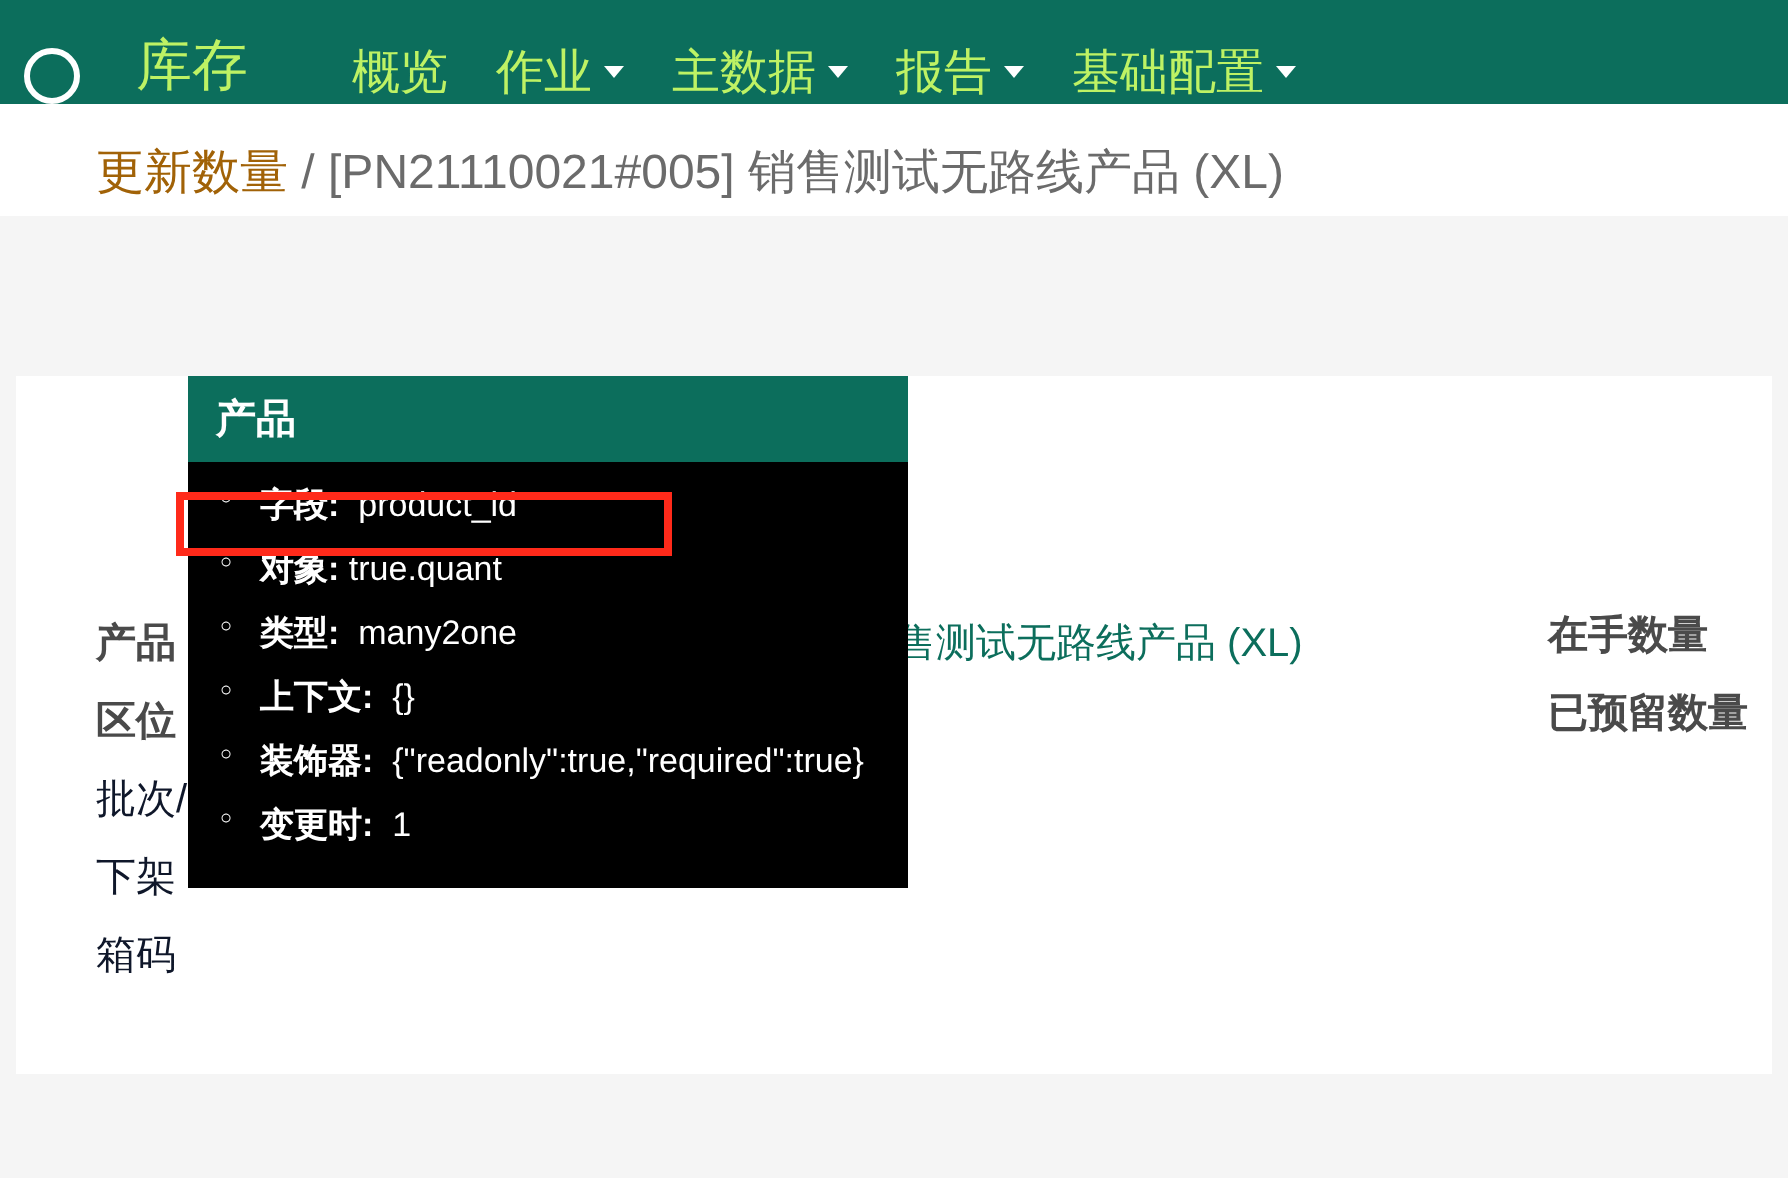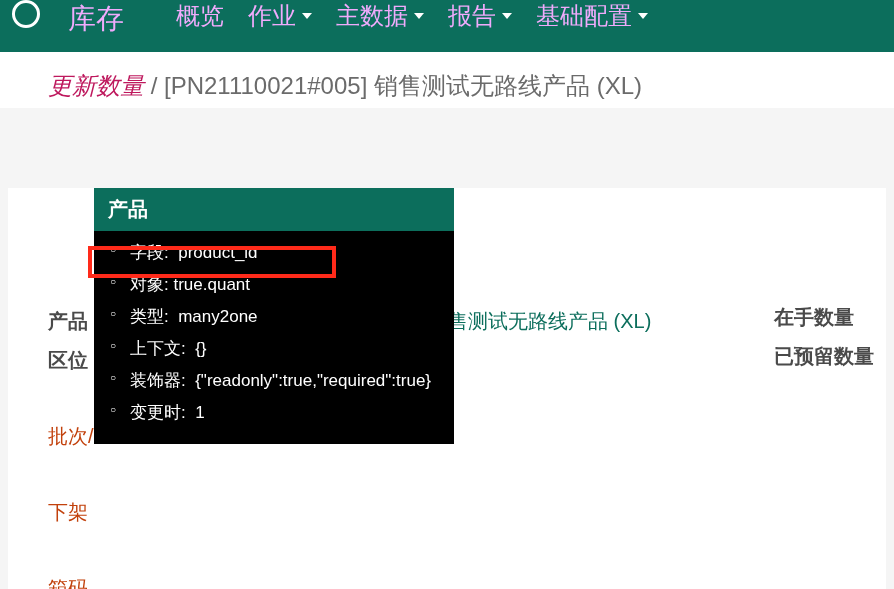--- a/index.html
+++ b/index.html
@@ -1,39 +1,39 @@
 <!DOCTYPE html>
 <html><head>
 <meta charset="utf-8">
 <style>
   * { box-sizing: border-box; margin: 0; padding: 0; }
   html, body { width: 894px; height: 589px; font-family: -apple-system, "Helvetica Neue", Arial, "PingFang SC", "Microsoft YaHei", sans-serif; background: #f5f5f5; overflow: hidden; }
-  .navbar { background: #0c6e5c; height: 52px; display: flex; align-items: flex-start; padding: 0 12px; color: #f0abfc; }
+  .navbar { background: #0c6e5c; height: 52px; display: flex; align-items: flex-end; padding: 0 12px; color: #bef264; }
   .logo-icon { width: 28px; height: 28px; border: 3px solid #fff; border-radius: 50%; margin-right: 28px; }
   .brand { font-size: 28px; margin-right: 40px; font-weight: 400; }
   .nav-item { font-size: 24px; padding: 0 12px; display: flex; align-items: center; cursor: pointer; }
   .caret-down { display: inline-block; margin-left: 6px; width: 0; height: 0; border-left: 5px solid transparent; border-right: 5px solid transparent; border-top: 6px solid #fff; }
   .breadcrumb-wrap { padding: 18px 32px 6px 48px; background: #fff; }
   .breadcrumb { font-size: 24px; color: #6b6b6b; }
-  .breadcrumb a { color: #be185d; text-decoration: none; font-style: italic; }
+  .breadcrumb a { color: #a16207; text-decoration: none; }
   .content-gap { height: 80px; background: #f5f5f5; }
   .sheet { background: #fff; margin: 0 8px; padding: 18px 40px 40px 40px; position: relative; min-height: 340px; }
   .form-row { display: flex; padding: 6px 0; align-items: flex-start; }
   .form-label { font-size: 20px; color: #4a4a4a; width: 80px; font-weight: 600; }
-  .form-label.muted { color: #c2410c; font-weight: 500; margin-top: 37px; }
+  .form-label.muted { color: #0f172a; font-weight: 500; }
   .form-value { font-size: 20px; color: #0c6e5c; }
   .right-col { position: absolute; right: 12px; top: 110px; font-size: 20px; color: #4a4a4a; font-weight: 600; }
   .right-col div { padding: 6px 0; }
   
   .tooltip { position: absolute; left: 86px; top: 0px; width: 360px; background: #000; color: #fff; font-size: 17px; padding: 0 0 14px 0; z-index: 20; }
   .tooltip-header { background: #0c6e5c; color: #fff; font-size: 20px; font-weight: 600; padding: 8px 14px; }
   .tooltip ul { list-style: none; padding: 6px 0 0 16px; }
   .tooltip li { padding: 5px 0 5px 20px; position: relative; line-height: 1.3; }
   .tooltip li::before { content: "○"; position: absolute; left: 0; top: 6px; font-size: 10px; }
-  .tooltip .lbl { font-weight: 400; }
+  .tooltip .lbl { font-weight: 700; }
   .highlight-box { position: absolute; border: 4px solid #ff2a1a; left: 80px; top: 58px; width: 248px; height: 32px; z-index: 30; pointer-events: none; }
 </style>
 </head>
 <body>
 
 <div class="navbar">
   <div class="logo-icon"></div>
   <div class="brand">库存</div>
   <div class="nav-item">
       <span>概览</span>

